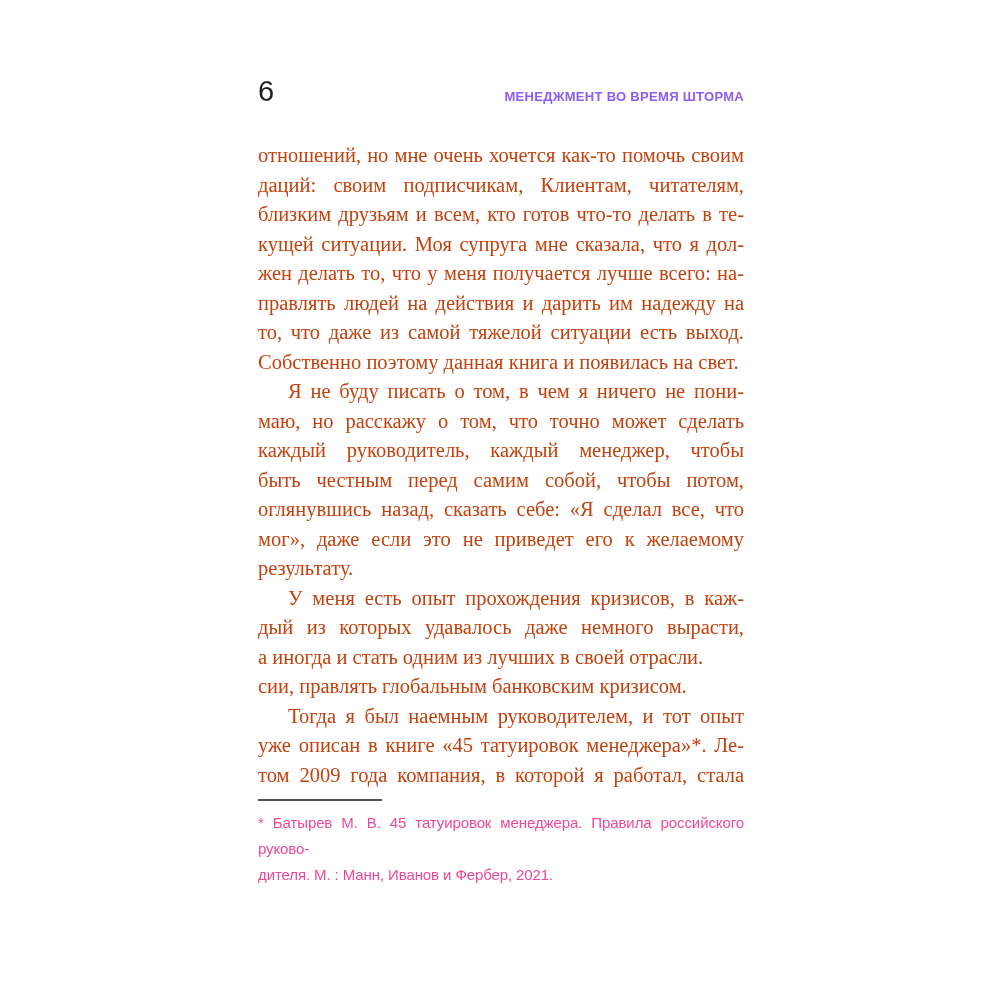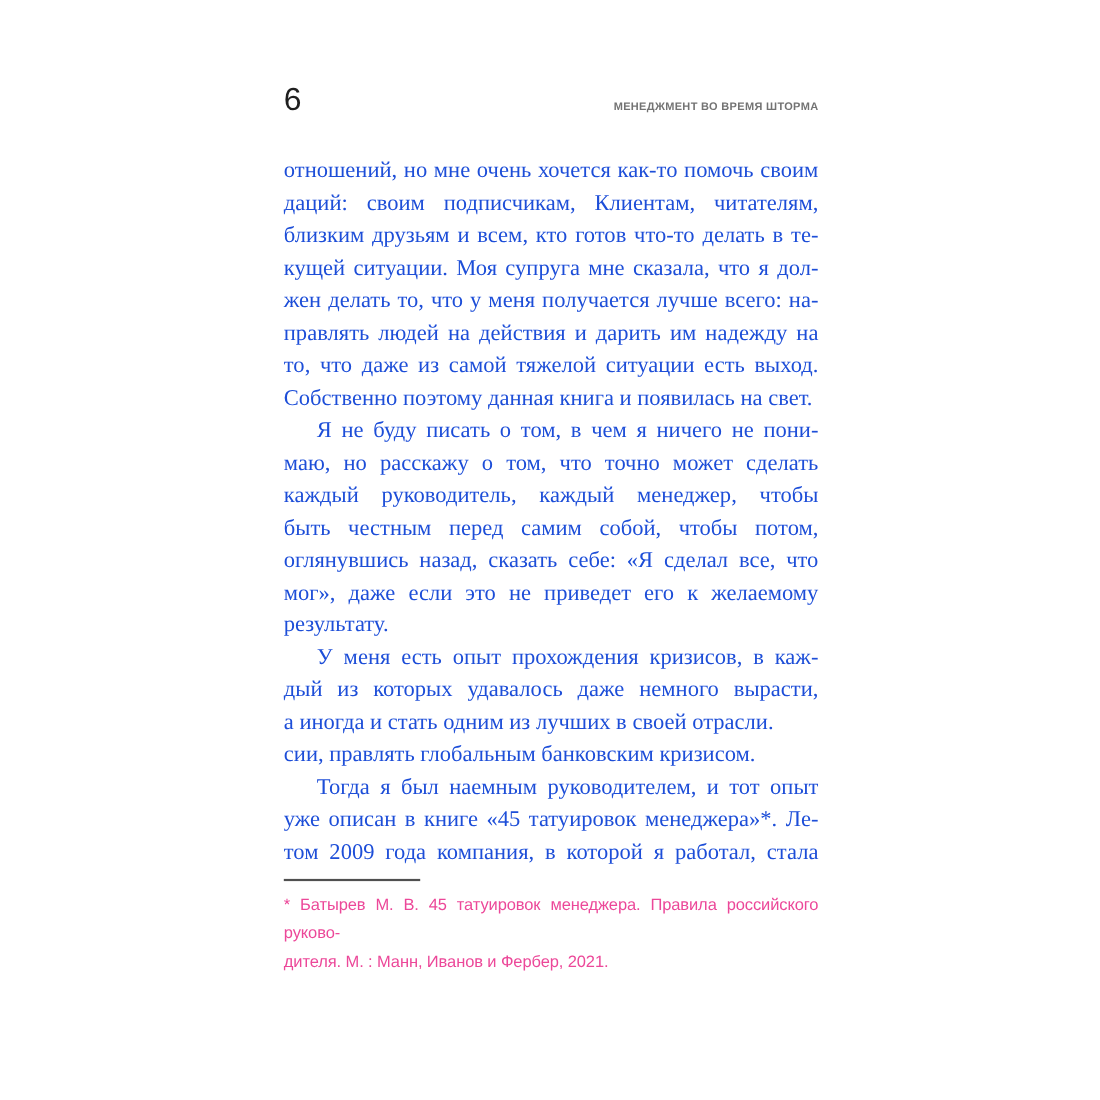--- a/index.html
+++ b/index.html
@@ -27,32 +27,32 @@
   }
   .pagenum {
     font-family: "Liberation Sans", "DejaVu Sans", sans-serif;
     font-size: 29px;
     font-weight: 400;
     color: #1f1f1f;
     line-height: 34px;
   }
   .runhead {
     font-family: "Liberation Sans", "DejaVu Sans", sans-serif;
-    font-size: 10px;
+    font-size: 13px;
     font-weight: 700;
     letter-spacing: 0.3px;
-    color: #737373;
+    color: #8b5cf6;
     text-transform: uppercase;
   }
   .bodytext {
     margin-top: 33px;
     font-family: "Liberation Serif", "DejaVu Serif", serif;
     font-size: 20.5px;
     line-height: 29.5px;
-    color: #1d4ed8;
+    color: #c2410c;
   }
   .ln { min-height: 29.5px; }
   .j {
     text-align: justify;
     text-align-last: justify;
   }
   .in { text-indent: 30px; }
   .fnrule {
     margin-top: 9px;
     width: 124px;

